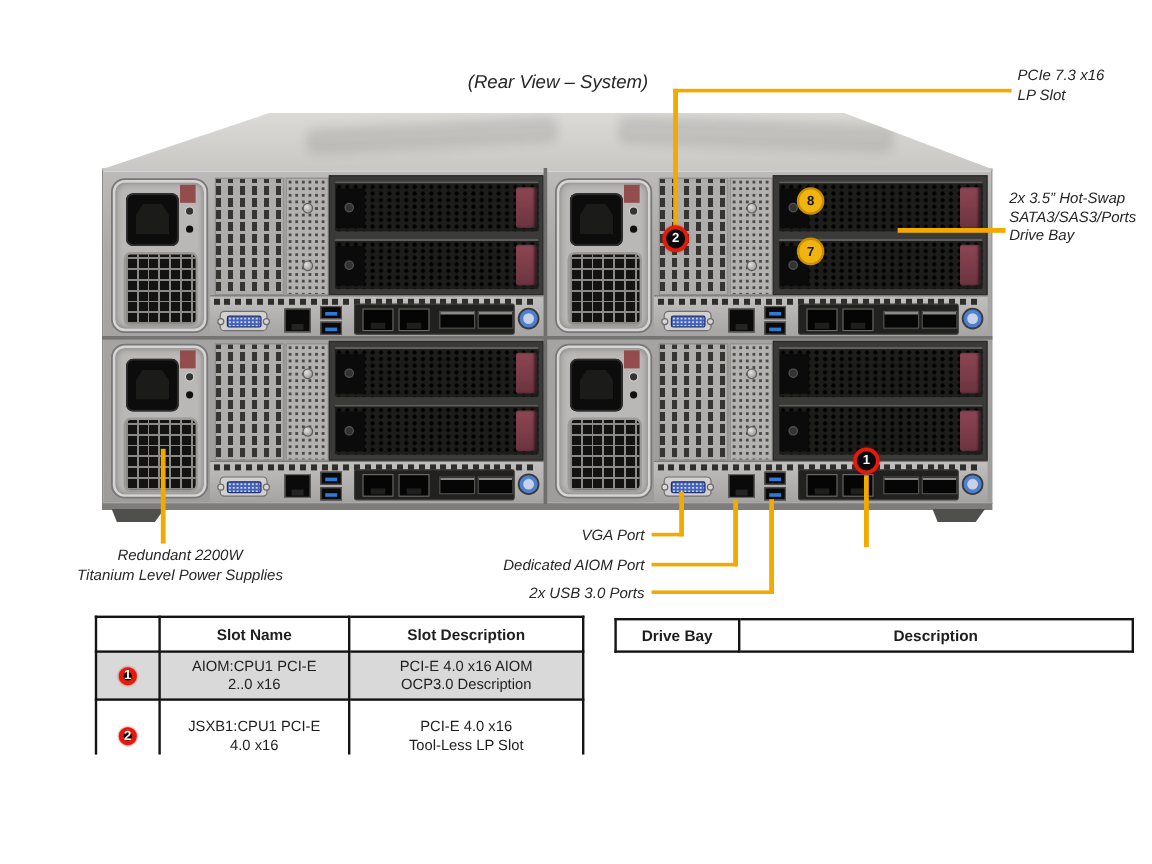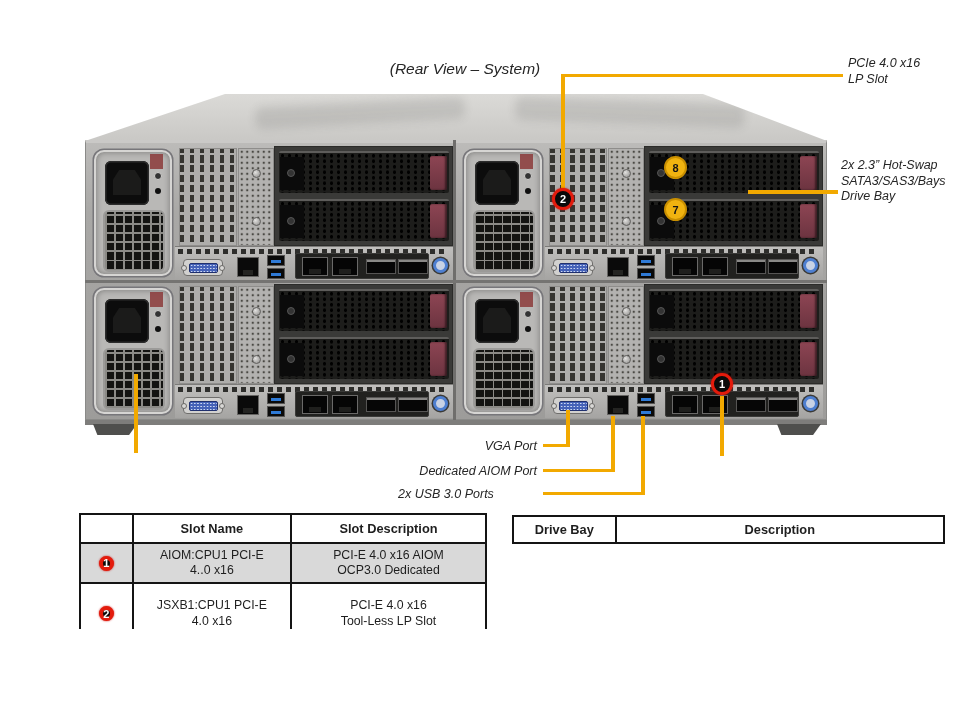--- a/index.html
+++ b/index.html
@@ -360,52 +360,54 @@
   <div class="cline" style="left:641px; top:416px; width:3.5px; height:79px;"></div>
   <div class="cline" style="left:543px; top:491.5px; width:101px; height:3.5px;"></div>
   <div class="cline" style="left:720px; top:396px; width:3.5px; height:60px;"></div>
 
   <div class="marker red" style="left:552px; top:188px;">2</div>
   <div class="marker yel" style="left:664px; top:156px;">8</div>
   <div class="marker yel" style="left:664px; top:198px;">7</div>
   <div class="marker red" style="left:711px; top:373px;">1</div>
 
   <div class="lbl" style="left:848px; top:56px;">
-    <div>PCIe 4.0 x16</div>
+    <div>PCIe 7.3 x16</div>
     <div>LP Slot</div>
   </div>
   <div class="lbl" style="left:841px; top:158px;">
-    <div>2x 2.3” Hot-Swap</div>
-    <div>SATA3/SAS3/Bays</div>
+    <div>2x 3.5” Hot-Swap</div>
+    <div>SATA3/SAS3/Ports</div>
     <div>Drive Bay</div>
   </div>
   <div class="lbl" style="left:20px; top:456px; width:260px; text-align:center;">
+    <div>Redundant 2200W</div>
+    <div>Titanium Level Power Supplies</div>
   </div>
   <div class="lbl" style="left:398px; top:439px; width:139px; text-align:right;">VGA Port</div>
   <div class="lbl" style="left:378px; top:464px; width:159px; text-align:right;">Dedicated AIOM Port</div>
-  <div class="lbl" style="left:398px; top:487px; width:139px; ">2x USB 3.0 Ports</div>
+  <div class="lbl" style="left:398px; top:487px; width:139px; text-align:right;">2x USB 3.0 Ports</div>
 
   <table class="spec-table" style="left:79px; top:513px; width:408px;">
     <tbody>
         <tr style="height:29px;">
       <th style="width:53px;"></th>
       <th style="width:159px;">Slot Name</th>
       <th style="width:196px;">Slot Description</th>
     </tr>
     <tr class="gray" style="height:40px;">
       <td>
         <span class="tmarker red">1</span>
       </td>
       <td>
         <div class="cellline">AIOM:CPU1 PCI-E</div>
-        <div class="cellline">4..0 x16</div>
+        <div class="cellline">2..0 x16</div>
       </td>
       <td>
         <div class="cellline">PCI-E 4.0 x16 AIOM</div>
-        <div class="cellline">OCP3.0 Dedicated</div>
+        <div class="cellline">OCP3.0 Description</div>
       </td>
     </tr>
     <tr style="height:61px;">
       <td>
         <span class="tmarker red">2</span>
       </td>
       <td>
         <div class="cellline">JSXB1:CPU1 PCI-E</div>
         <div class="cellline">4.0 x16</div>
       </td>

